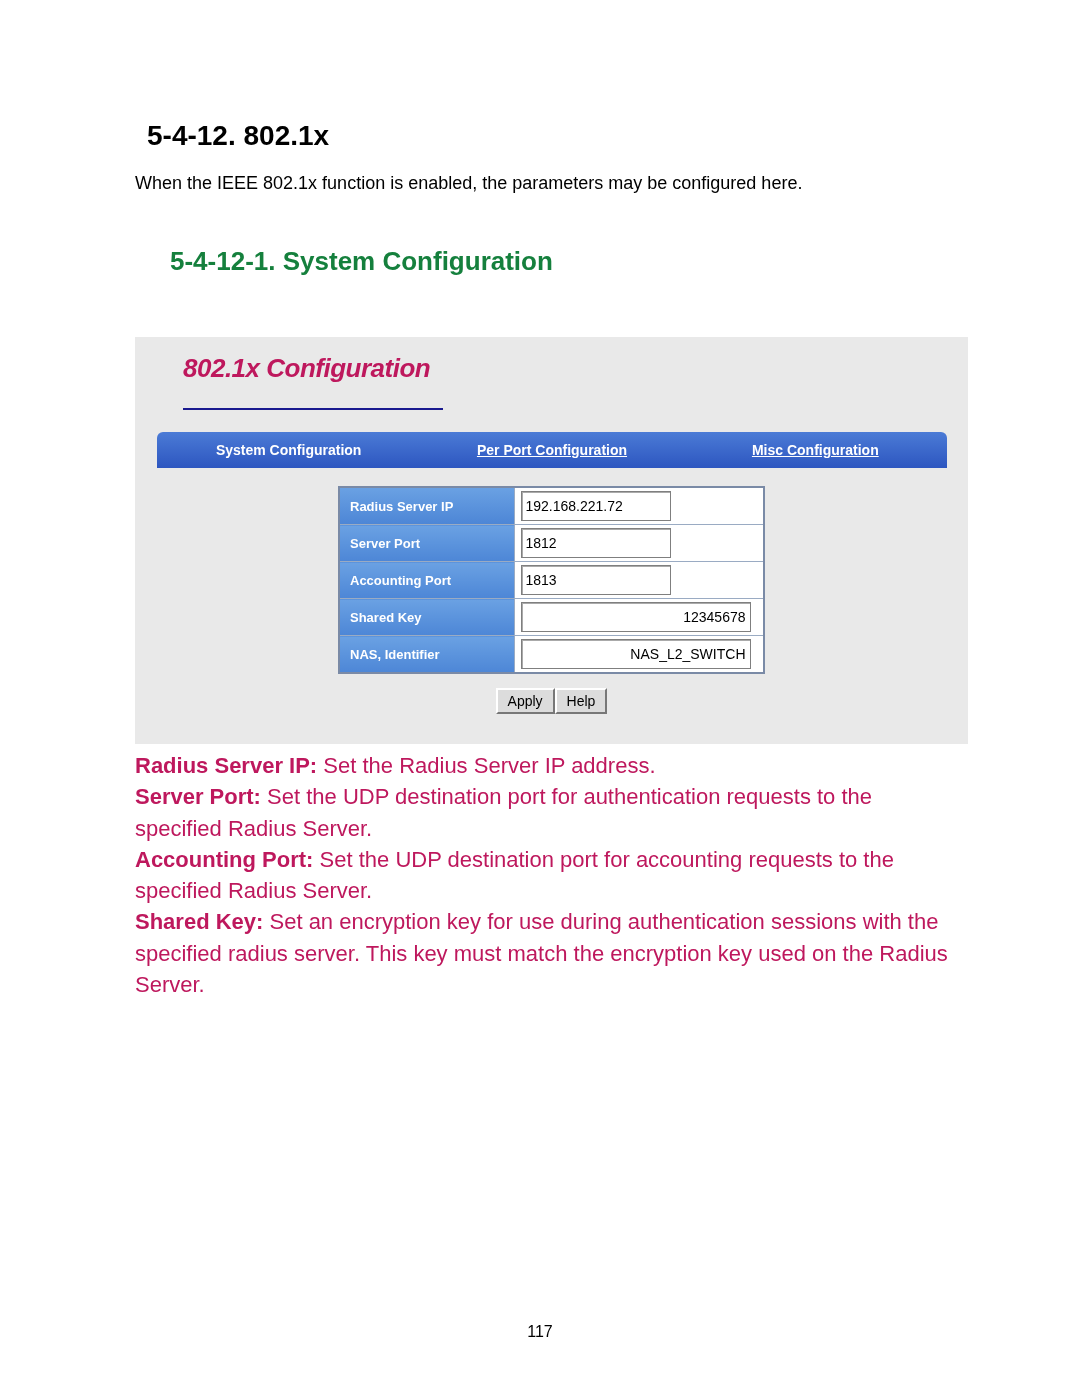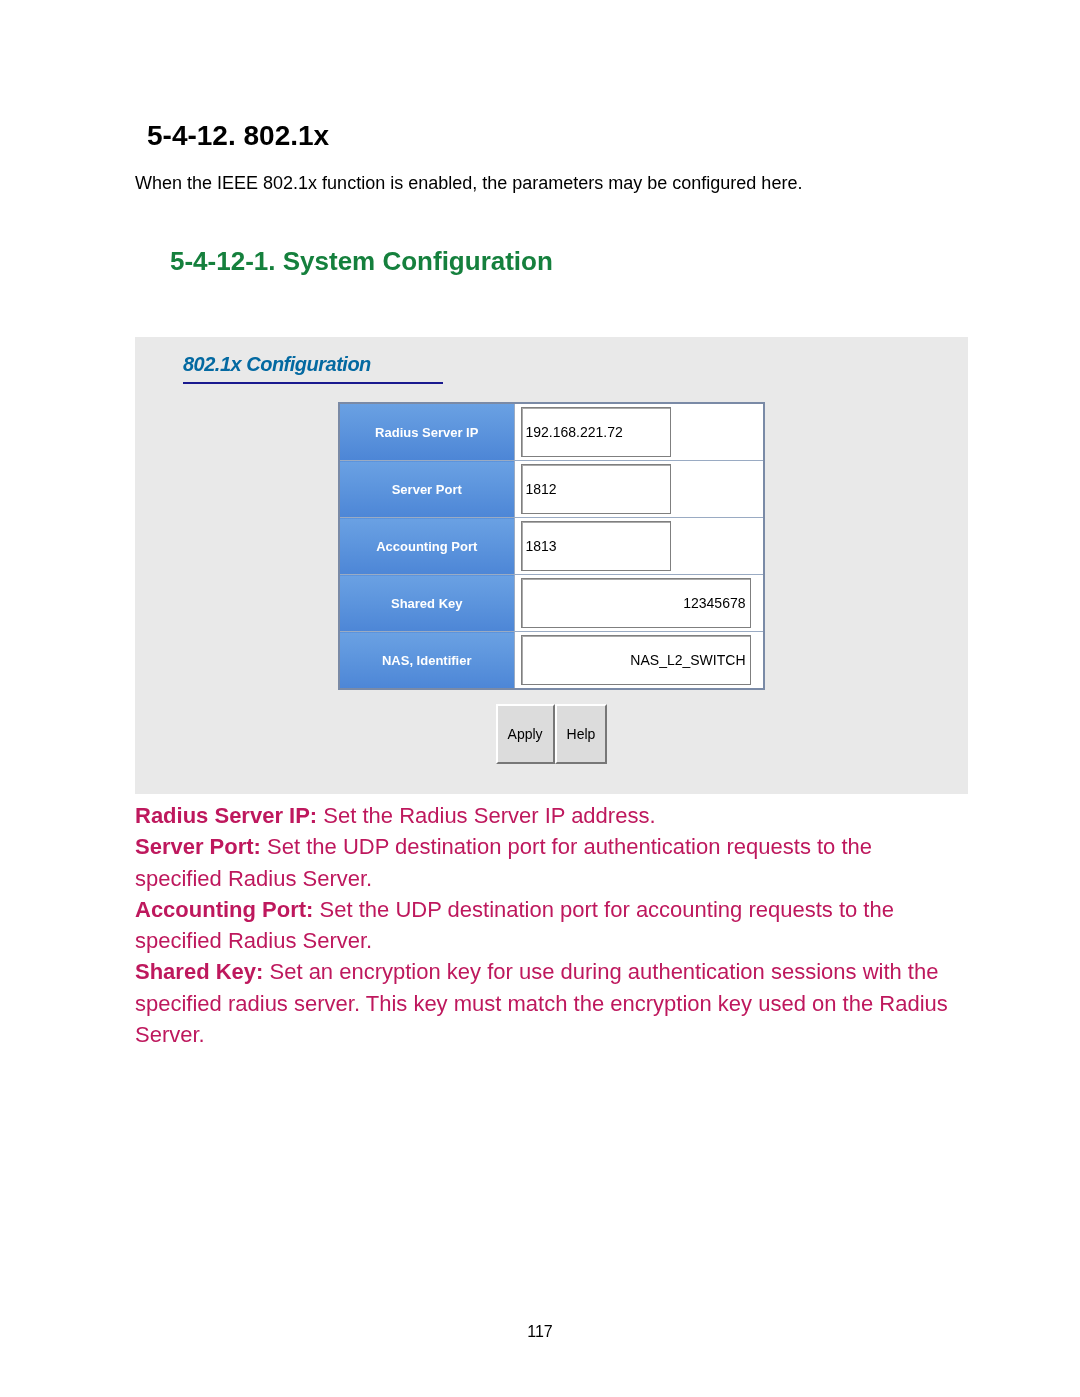--- a/index.html
+++ b/index.html
@@ -35,26 +35,26 @@
     color: #15803d;
   }
   .screenshot {
     background: #e9e9e9;
     width: 833px;
     margin: 60px 0 6px 0;
     padding: 16px 0 30px 0;
   }
   .cfg-title {
     font-family: "Verdana", Arial, sans-serif;
-    font-size: 20px;
+    font-size: 26px;
     font-weight: bold;
     font-style: italic;
-    color: #0369a1;
+    color: #be185d;
     margin: 0 0 0 48px;
-    padding-bottom: 6px;
+    padding-bottom: 24px;
     border-bottom: 2px solid #1a1a8f;
     width: 260px;
     letter-spacing: -0.5px;
   }
   .tabs {
     display: flex;
     margin: 22px 0 0 22px;
     width: 790px;
     border-radius: 6px 6px 0 0;
     overflow: hidden;
@@ -80,53 +80,53 @@
     margin: 0 auto;
     border-collapse: collapse;
     border: 2px solid #7a8aa6;
   }
   .form-table td.label {
     background: linear-gradient(#6aa1e3, #4d86d6);
     color: #fff;
     font-weight: bold;
     font-family: Verdana, Arial, sans-serif;
     font-size: 13px;
-    text-align: center;
+    text-align: left;
     padding: 5px 10px;
     border: 1px solid #9aabc3;
     width: 175px;
   }
   .form-table td.value {
     background: #fff;
     padding: 3px 6px;
     border: 1px solid #9aabc3;
     text-align: left;
     width: 250px;
   }
   .form-table input {
     font-family: Arial, sans-serif;
     font-size: 14px;
     border: 1px solid #7f7f7f;
     background: #fff;
-    padding: 16px 4px;
+    padding: 6px 4px;
     box-shadow: inset 1px 1px 0 #aaa;
   }
   .form-table .in-short { width: 150px; }
   .form-table .in-long { width: 230px; text-align: right; }
   .btns {
     margin: 14px 0 0 0;
     text-align: center;
   }
   .btns button {
     font-family: Arial, sans-serif;
     font-size: 14px;
     background: #dcdcdc;
     border: 2px solid;
     border-color: #fff #777 #777 #fff;
-    padding: 20px 10px;
+    padding: 3px 10px;
     margin: 0 0px;
     cursor: pointer;
   }
   .descs {
     font-size: 22px;
     line-height: 1.42;
     color: #be185d;
     margin-top: 4px;
   }
   .descs p { margin: 0; }
@@ -145,20 +145,25 @@
 <body>
 
 <div class="page">
   <div class="h1">5-4-12. 802.1x</div>
   <p class="intro">When the IEEE 802.1x function is enabled, the parameters may be configured here.</p>
   <div class="h2">5-4-12-1. System Configuration</div>
 
   <div class="screenshot">
     <div class="cfg-title">802.1x Configuration</div>
 
+    <div class="tabs">
+      <div class="tab">System Configuration</div>
+      <div class="tab inactive">Per Port Configuration</div>
+      <div class="tab inactive">Misc Configuration</div>
+    </div>
 
     <div class="form-area">
       <table class="form-table">
         <tbody>
             <tr>
           <td class="label">Radius Server IP</td>
           <td class="value"><input class="in-short" value="192.168.221.72" style=""></td>
         </tr>
         <tr>
           <td class="label">Server Port</td>

